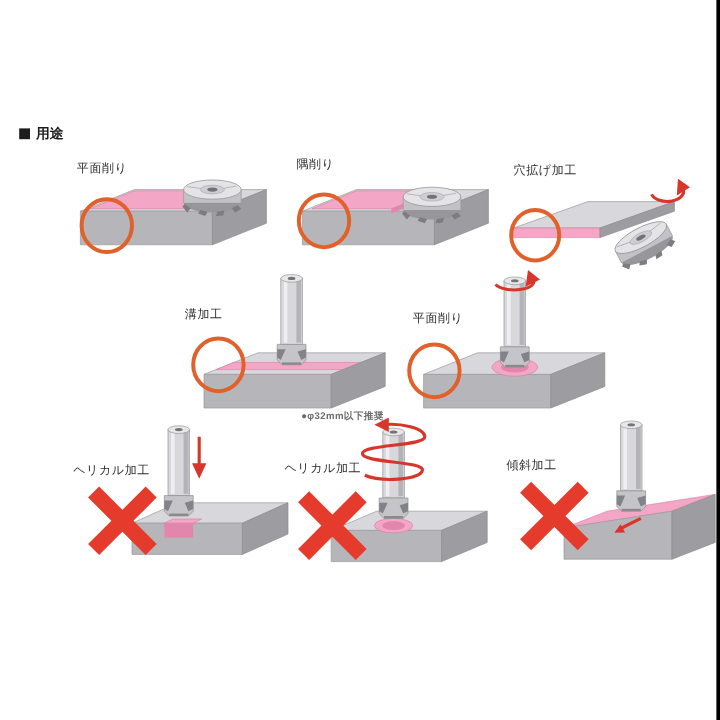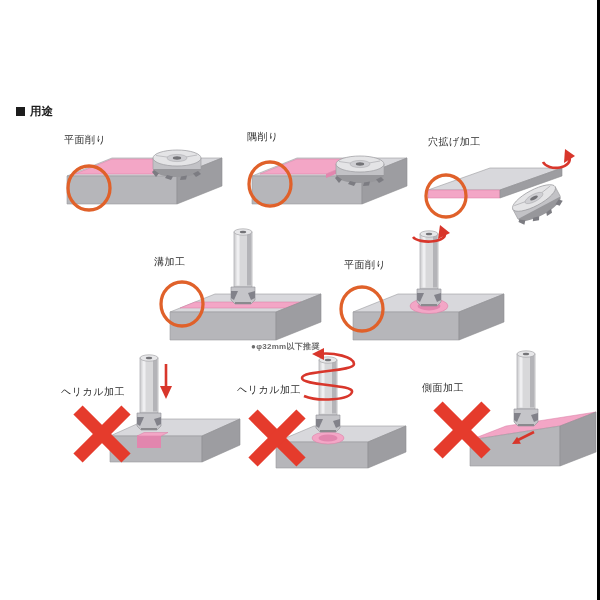--- a/index.html
+++ b/index.html
@@ -64,21 +64,21 @@
     <span>用途</span>
   </div>
 
   <div class="lbl" style="left:64px;top:133px">平面削り</div>
   <div class="lbl" style="left:247px;top:130px">隅削り</div>
   <div class="lbl" style="left:428px;top:135px">穴拡げ加工</div>
   <div class="lbl" style="left:154px;top:255px">溝加工</div>
   <div class="lbl" style="left:344px;top:258px">平面削り</div>
   <div class="lbl" style="left:61px;top:385px">ヘリカル加工</div>
   <div class="lbl" style="left:237px;top:383px">ヘリカル加工</div>
-  <div class="lbl" style="left:422px;top:381px">側面加工</div>
+  <div class="lbl" style="left:422px;top:381px">傾斜加工</div>
 
   <div class="note">●φ32mm以下推奨</div>
 
   <svg class="ill" style="left:55px;top:142px" width="180" height="80" viewBox="0 0 180 80">
     <g>
       <polygon class="face-top" points="12,34 122,34 167,16 57,16"></polygon>
       <polygon class="pink" points="20,32 104,32 141,17 57,17"></polygon>
       <polygon class="face-front" points="12,34 122,34 122,62 12,62"></polygon>
       <polygon class="face-right" points="122,34 167,16 167,44 122,62"></polygon>
     </g>

